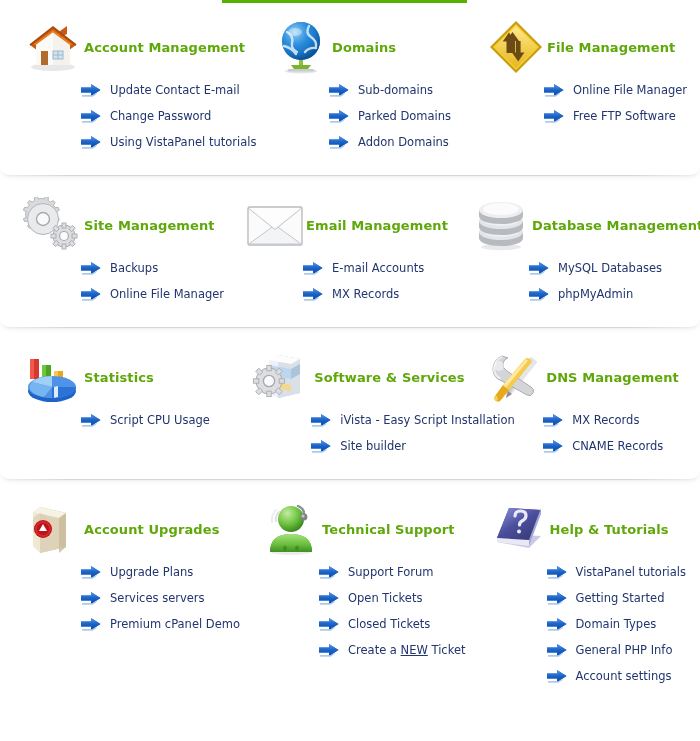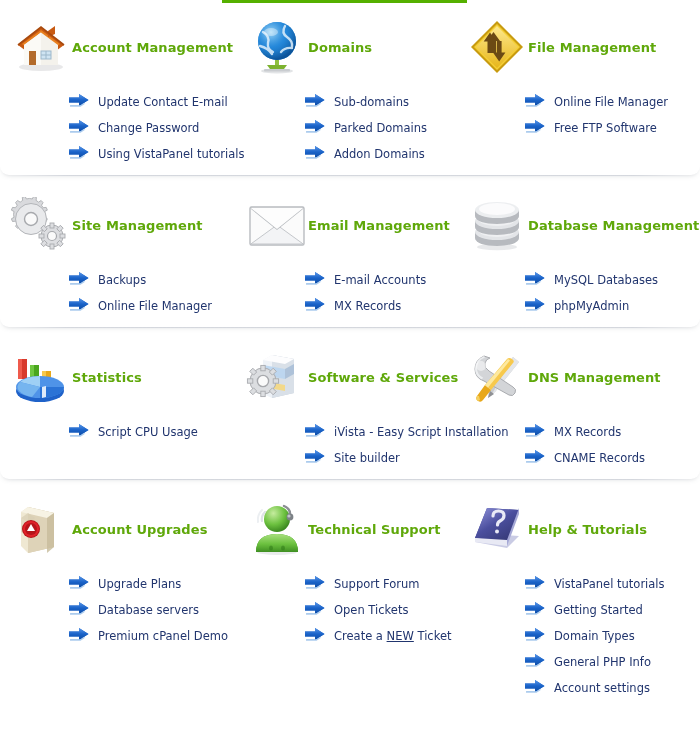--- a/index.html
+++ b/index.html
@@ -52,20 +52,21 @@
     right: 12px;
     bottom: -1px;
     height: 1px;
     background: linear-gradient(to right, rgba(0,0,0,0), rgba(190,195,205,0.5) 8%, rgba(190,195,205,0.5) 92%, rgba(0,0,0,0));
   }
   .panel-row:last-child::after { display: none; }
 
   .cat {
     position: relative;
     box-sizing: border-box;
+    margin-left: 12px;
   }
   .cat.col0 { width: 238px; padding-left: 10px; }
   .cat.col1 { width: 218px; padding-left: 8px; }
   .cat.col2 { width: 244px; padding-left: 10px; }
 
   .cat-head {
     display: flex;
     align-items: center;
     height: 60px;
   }
@@ -88,21 +89,21 @@
     text-shadow: 0 1px 0 rgba(255,255,255,0.6);
   }
 
   .links {
     list-style: none;
     margin: 6px 0 0 0;
     padding: 0 0 0 58px;
   }
   .links li {
     display: flex;
-    align-items: flex-end;
+    align-items: flex-start;
     height: 26px;
   }
   .arrow {
     width: 22px;
     min-width: 22px;
     height: 16px;
     margin-right: 8px;
     display: block;
   }
   .arrow svg { display:block; }
@@ -726,21 +727,21 @@
     <defs>
       <linearGradient id="ag" x1="0" y1="0" x2="0" y2="1">
         <stop offset="0" stop-color="#5a97e8"></stop>
         <stop offset="50%" stop-color="#1a63c9"></stop>
         <stop offset="100%" stop-color="#0d4ba3"></stop>
       </linearGradient>
     </defs>
     <path d="M2 13.8 h10.5 l5 -3.2 -2.6 0 -1.8 1.3 h-11z" fill="#9cc2ea" opacity=".85"></path>
   </svg>
             </span>
-            <a href="#">Database servers</a>
+            <a href="#">Services servers</a>
           </li>
           <li>
             <span class="arrow">
               <svg width="22" height="16" viewBox="0 0 22 16">
     <path d="M1 4.5 h10 V1 l9.5 6 -9.5 6 v-3.5 h-10 z" fill="#1a63c9"></path>
     <path d="M1 4.5 h10 V1 l9.5 6 -9.5 6 v-3.5 h-10 z" fill="url(#ag)"></path>
     <defs>
       <linearGradient id="ag" x1="0" y1="0" x2="0" y2="1">
         <stop offset="0" stop-color="#5a97e8"></stop>
         <stop offset="50%" stop-color="#1a63c9"></stop>
@@ -828,20 +829,37 @@
     <defs>
       <linearGradient id="ag" x1="0" y1="0" x2="0" y2="1">
         <stop offset="0" stop-color="#5a97e8"></stop>
         <stop offset="50%" stop-color="#1a63c9"></stop>
         <stop offset="100%" stop-color="#0d4ba3"></stop>
       </linearGradient>
     </defs>
     <path d="M2 13.8 h10.5 l5 -3.2 -2.6 0 -1.8 1.3 h-11z" fill="#9cc2ea" opacity=".85"></path>
   </svg>
             </span>
+            <a href="#">Closed Tickets</a>
+          </li>
+          <li>
+            <span class="arrow">
+              <svg width="22" height="16" viewBox="0 0 22 16">
+    <path d="M1 4.5 h10 V1 l9.5 6 -9.5 6 v-3.5 h-10 z" fill="#1a63c9"></path>
+    <path d="M1 4.5 h10 V1 l9.5 6 -9.5 6 v-3.5 h-10 z" fill="url(#ag)"></path>
+    <defs>
+      <linearGradient id="ag" x1="0" y1="0" x2="0" y2="1">
+        <stop offset="0" stop-color="#5a97e8"></stop>
+        <stop offset="50%" stop-color="#1a63c9"></stop>
+        <stop offset="100%" stop-color="#0d4ba3"></stop>
+      </linearGradient>
+    </defs>
+    <path d="M2 13.8 h10.5 l5 -3.2 -2.6 0 -1.8 1.3 h-11z" fill="#9cc2ea" opacity=".85"></path>
+  </svg>
+            </span>
             <a href="#"><span>Create a </span><u>NEW</u><span> Ticket</span></a>
           </li>
         </ul>
       </div>
       <div class="cat col2">
         <div class="cat-head">
           <span class="cat-icon">
             <svg width="56" height="54" viewBox="0 0 56 54">
     <path d="M6 40 l12 -8 32 2 -12 12 z" fill="#c9cbe4"></path>
     <path d="M6 36 l12 -30 32 2 -12 32 z" fill="#4b4f9e"></path>

